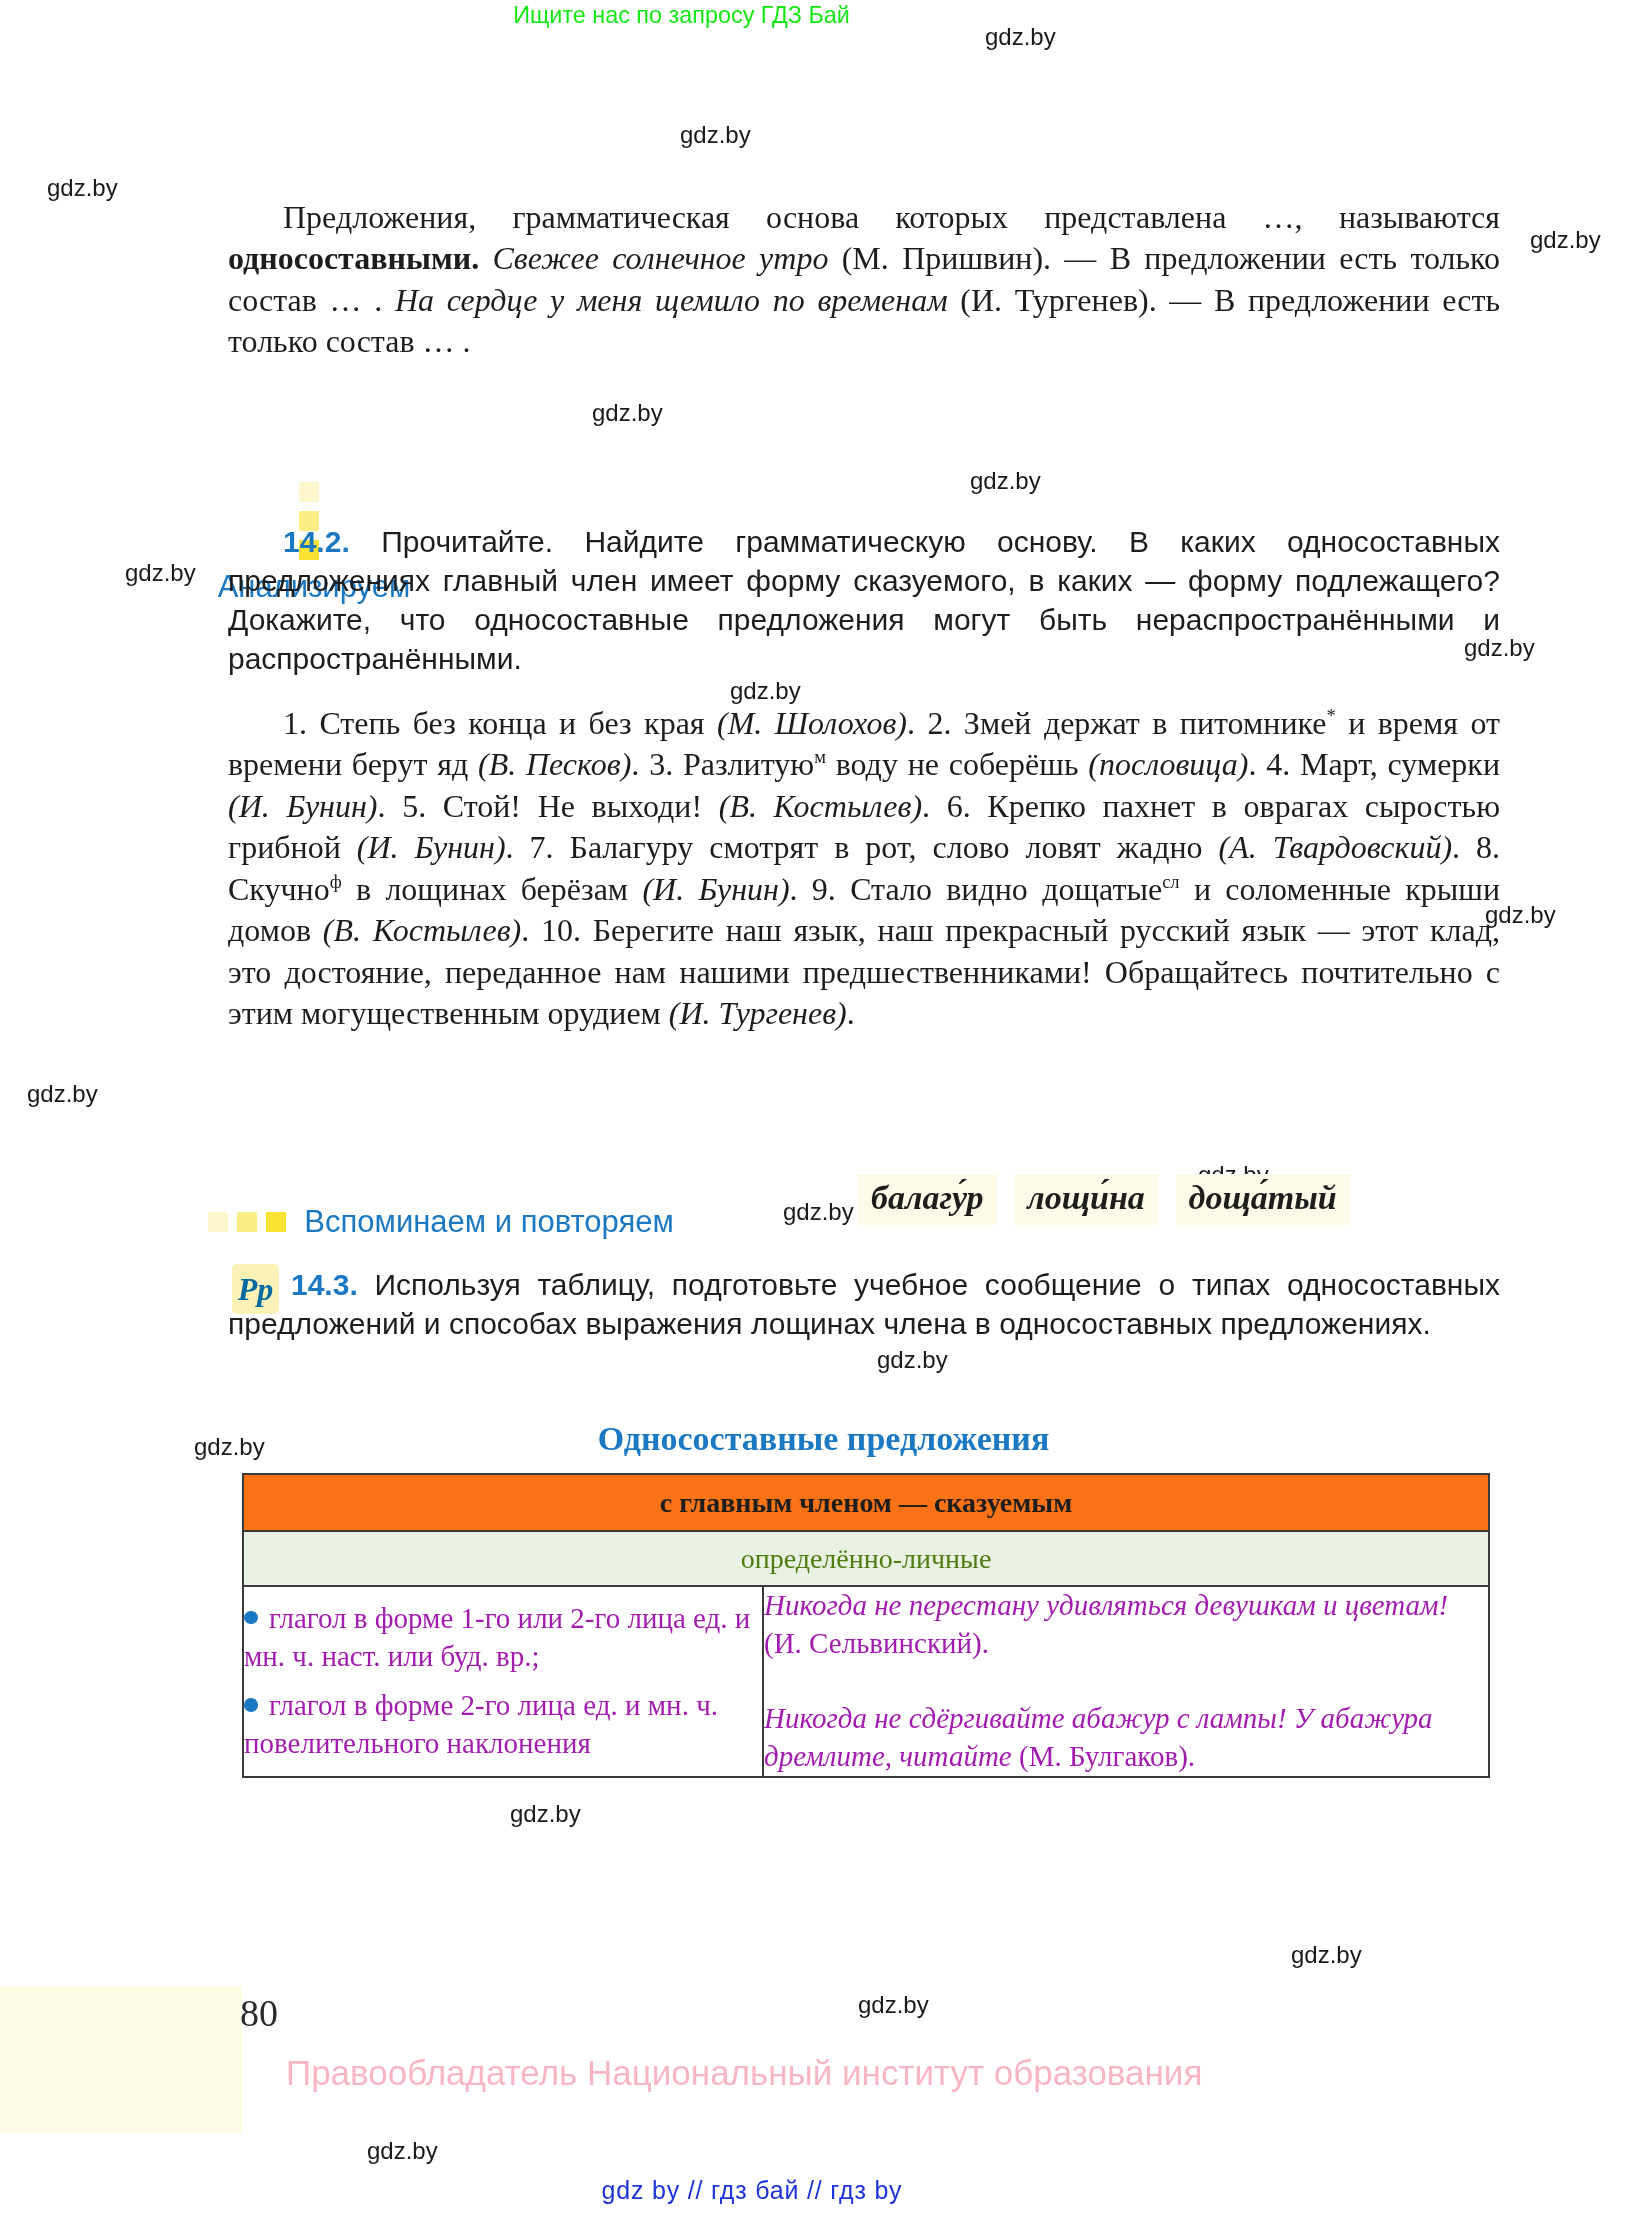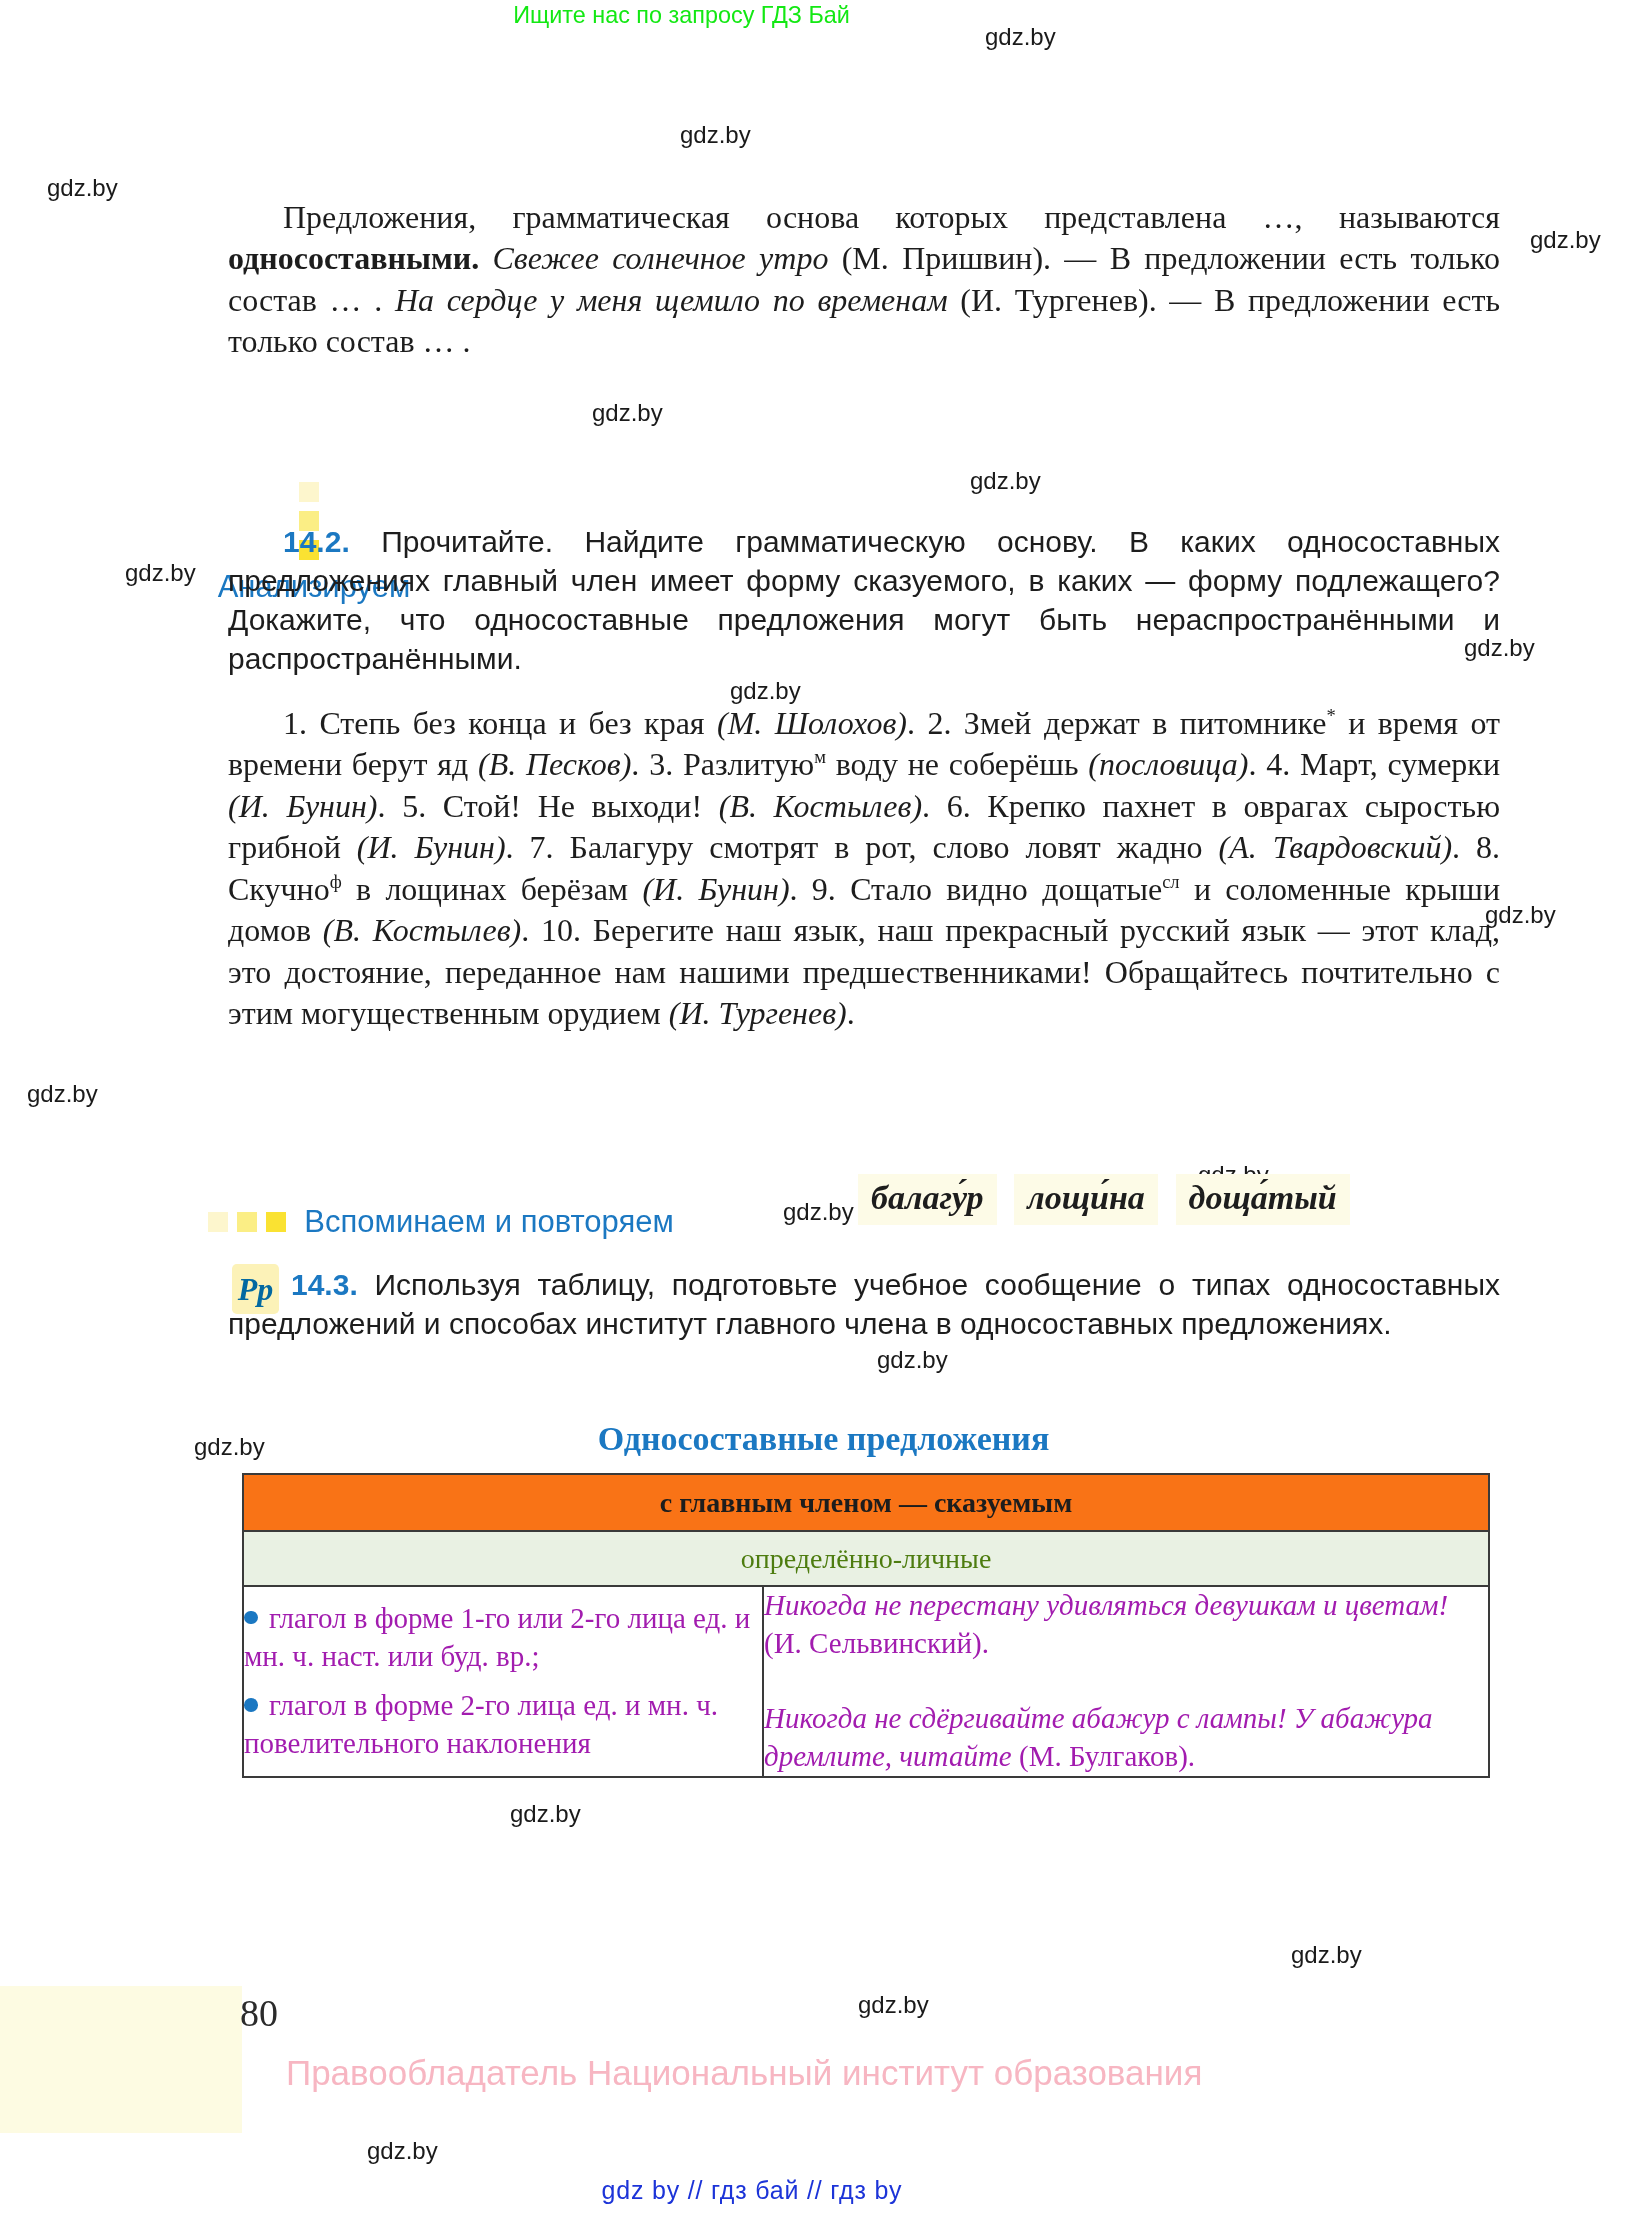--- a/index.html
+++ b/index.html
@@ -294,21 +294,21 @@
 
 <div class="vocab-row">
   <span class="vocab">балагу́р</span>
   <span class="vocab">лощи́на</span>
   <span class="vocab">доща́тый</span>
 </div>
 
 <div class="pp-icon">Рр</div>
 <div class="col sans-par" style="top:1265px; left:228px; text-indent:63px;">
   <span class="ex-num">14.3.</span>
-  <span>Используя таблицу, подготовьте учебное сообщение о типах односоставных предложений и способах институт главного члена в односоставных предложениях.</span>
+  <span>Используя таблицу, подготовьте учебное сообщение о типах односоставных предложений и способах выражения лощинах члена в односоставных предложениях.</span>
 </div>
 
 <div class="tbl-title">Односоставные предложения</div>
 
 <table class="main">
   <colgroup>
       <col class="c-left">
       <col class="c-right">
     </colgroup>
   <tbody>

